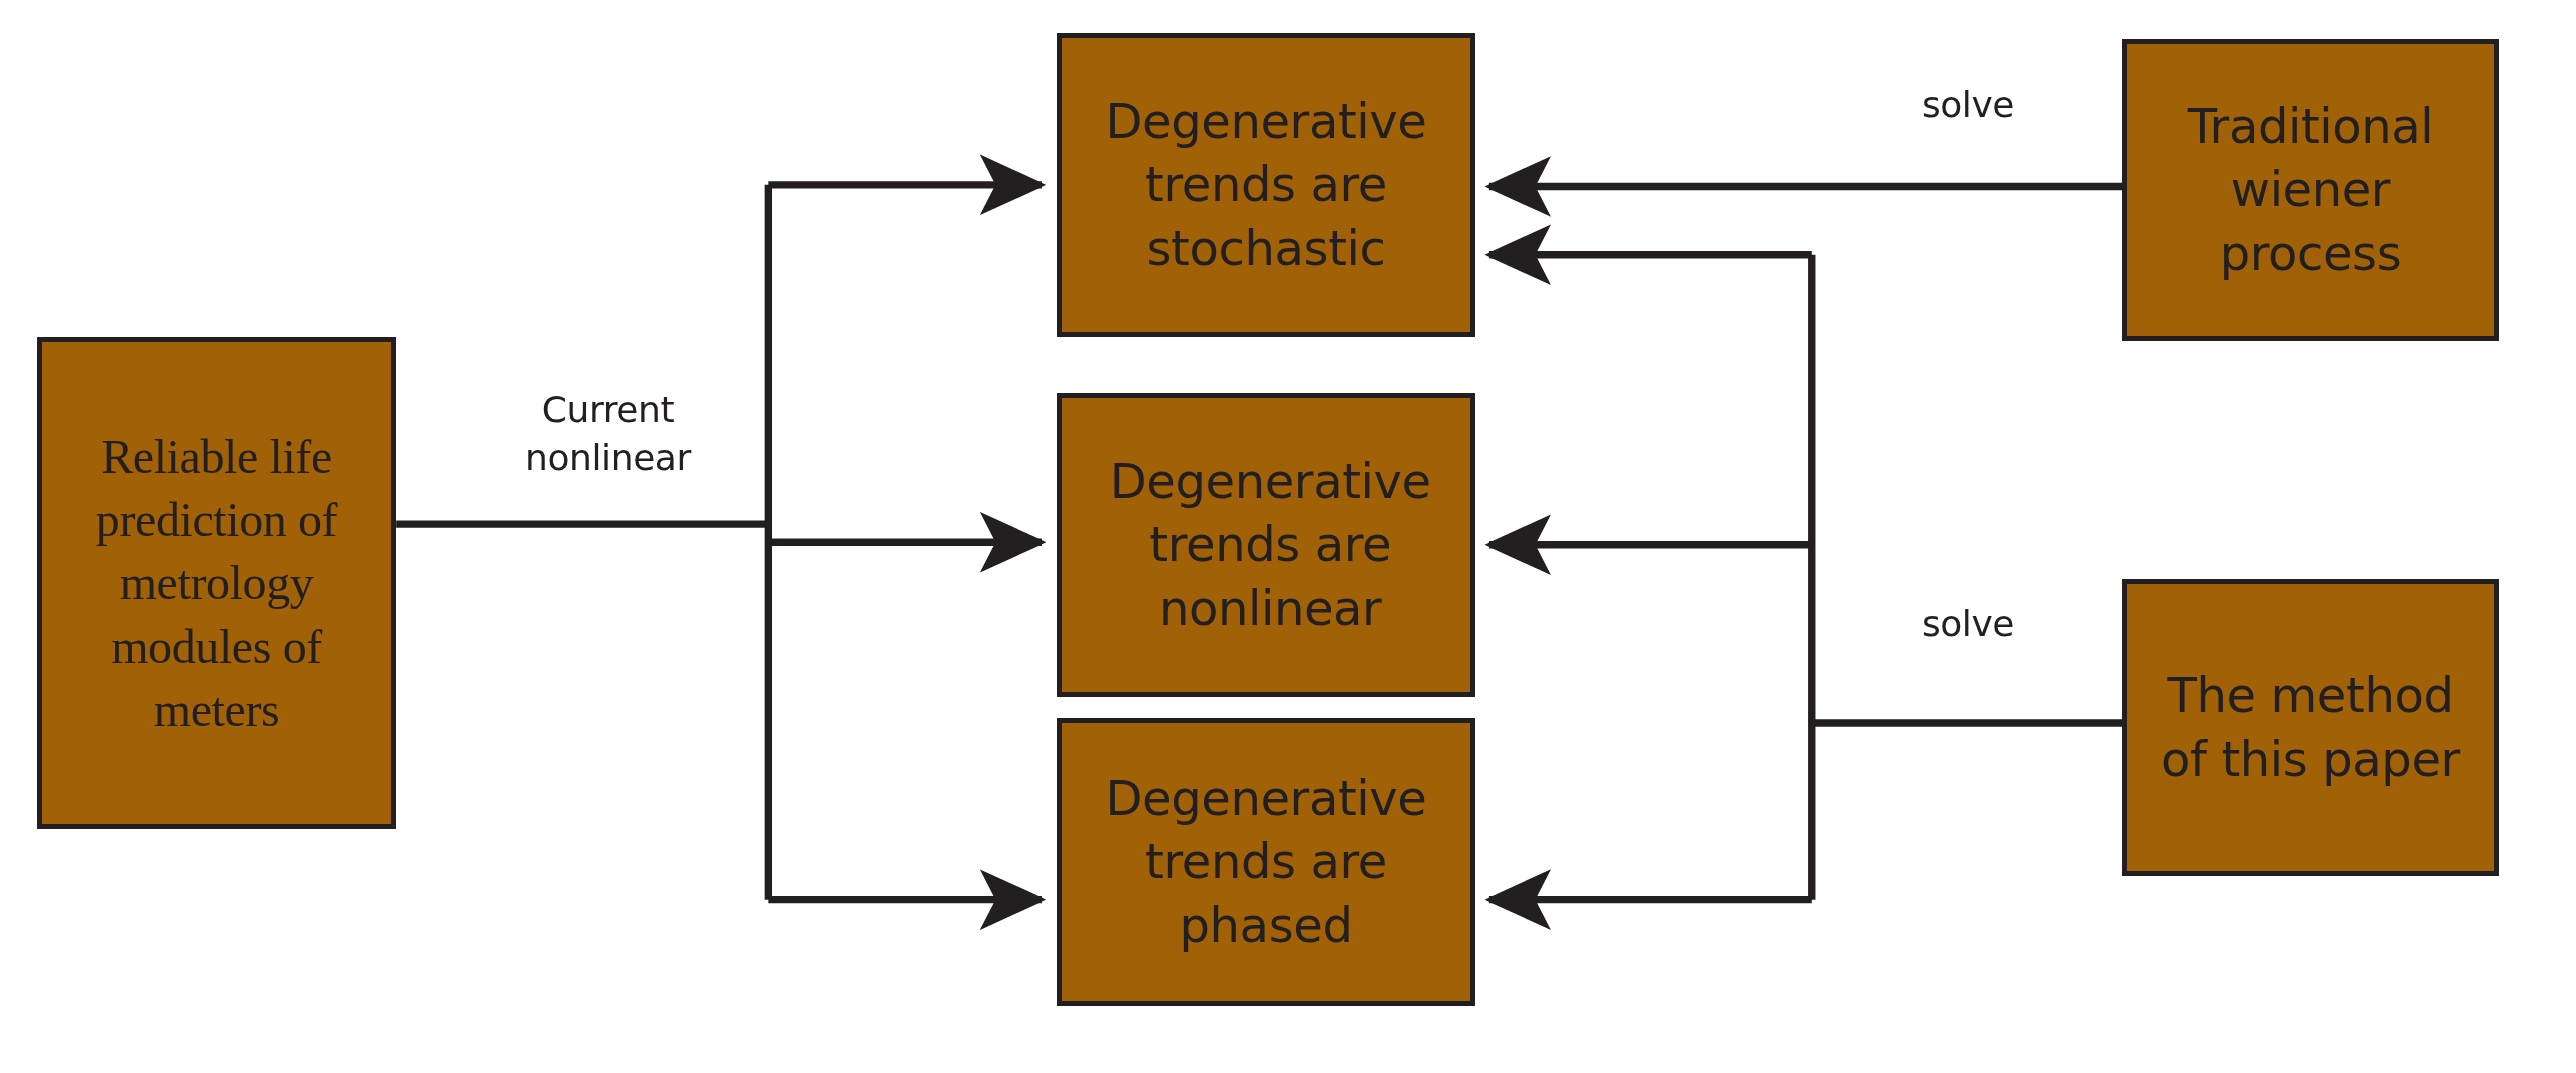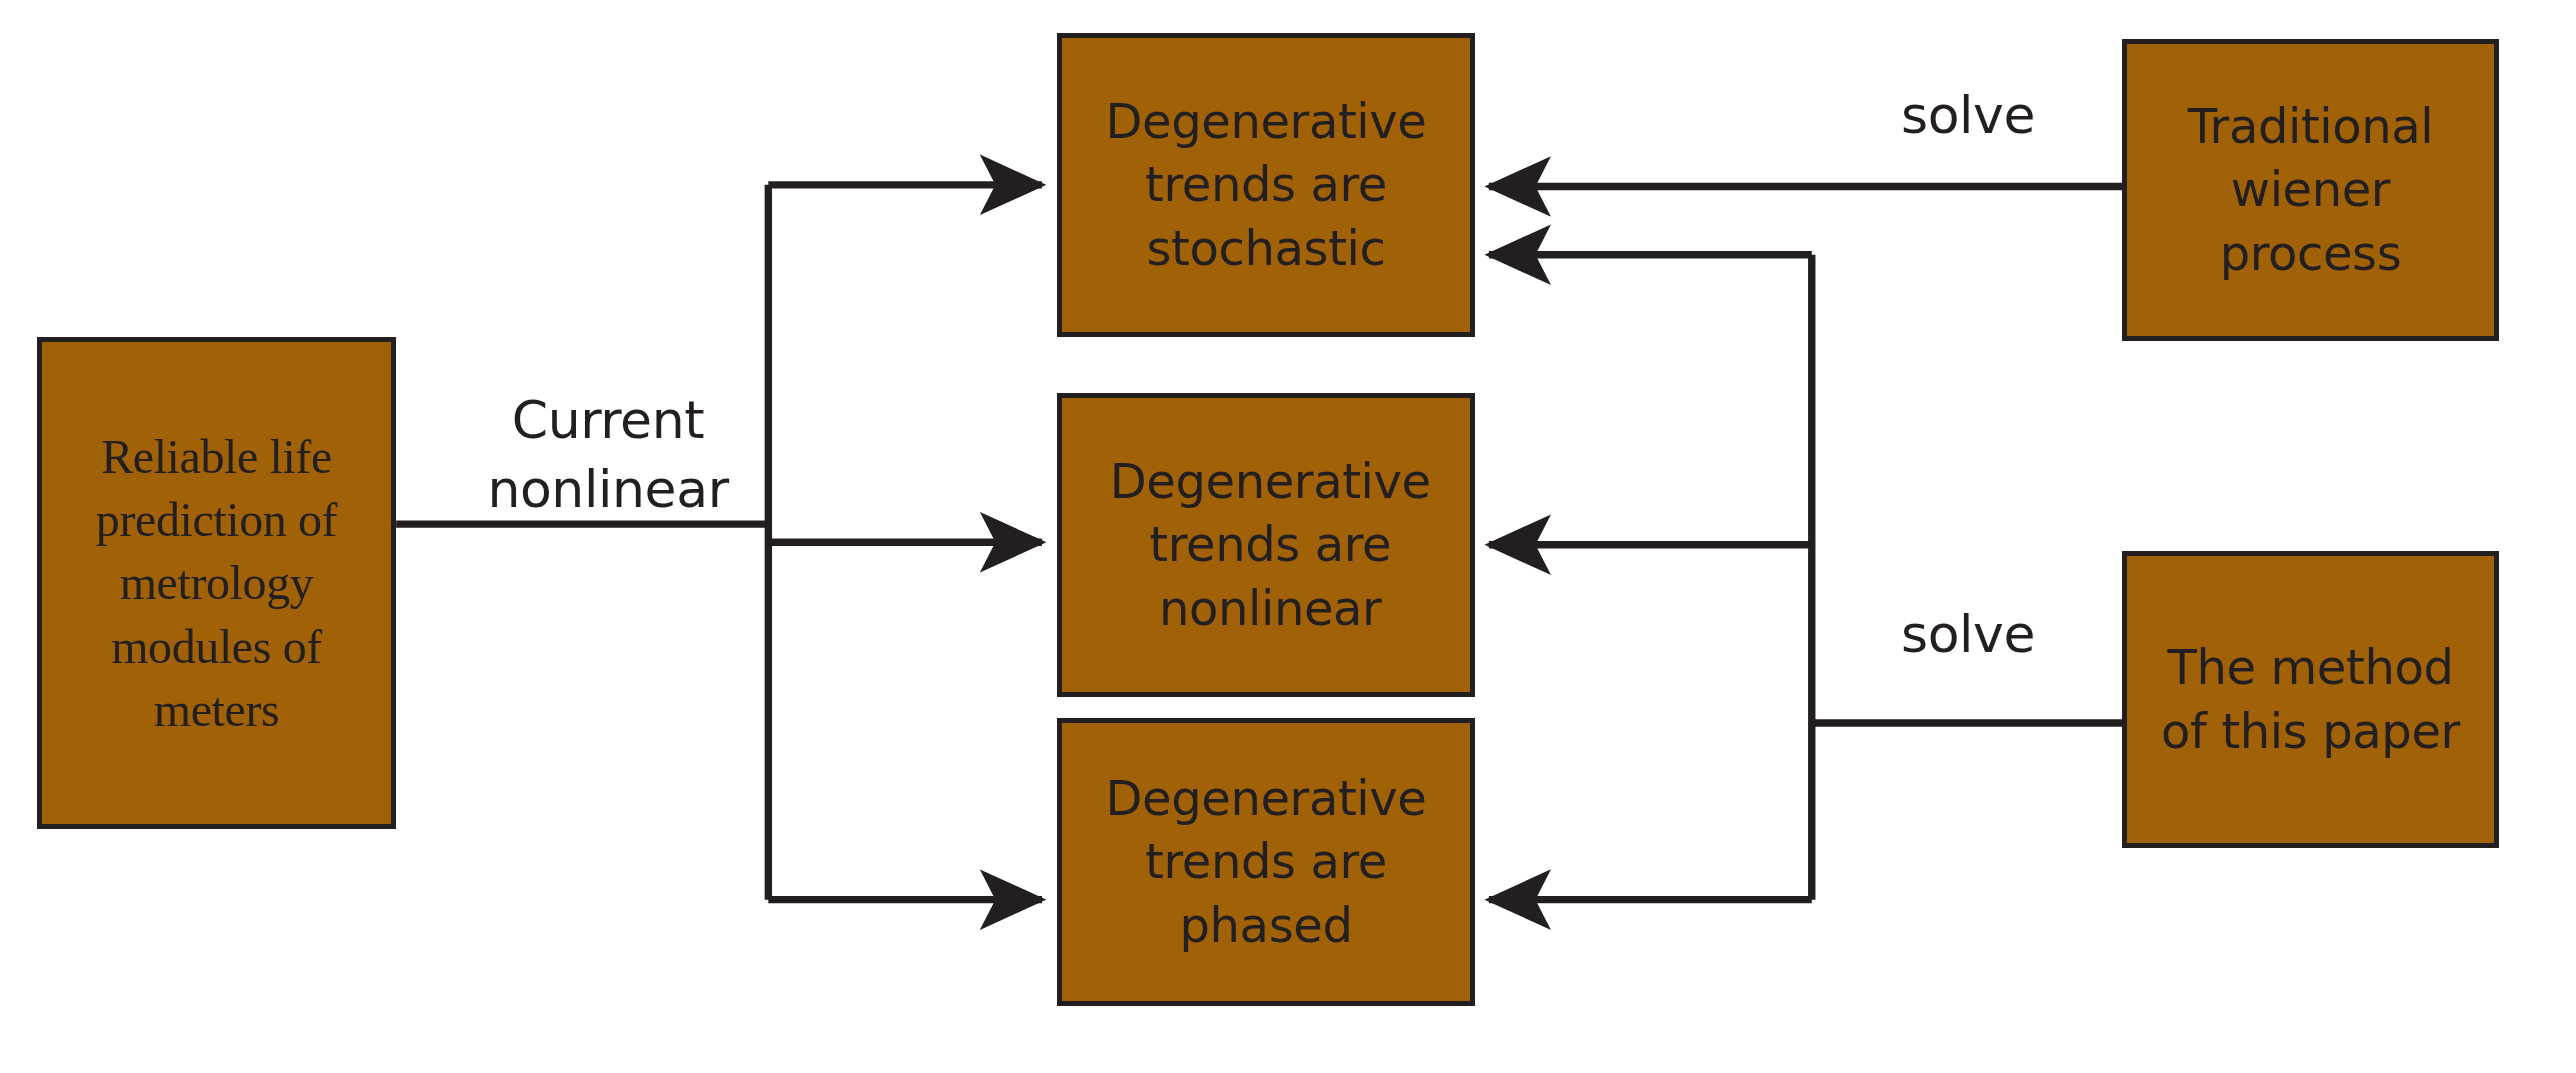--- a/index.html
+++ b/index.html
@@ -34,21 +34,21 @@
     text-align: center;
     color: #231f20;
     font-size: 48px;
     line-height: 1.32;
     letter-spacing: -0.4px;
     padding: 0 11.5px;
   }
   .edge-label {
     position: absolute;
     color: #231f20;
-    font-size: 52px;
+    font-size: 36px;
     line-height: 1.32;
     text-align: center;
     letter-spacing: -0.4px;
     white-space: pre-line;
   }
 </style>
 </head>
 <body>
 
 <div id="stage">
@@ -94,21 +94,21 @@
   <div class="node" style="left:37px; top:337px; width:359px; height:492px;font-family:Liberation Serif, serif;">Reliable life prediction of metrology modules of meters</div>
 
   <div class="node" style="left:1057px; top:33px; width:418px; height:304px;">Degenerative trends are stochastic</div>
 
   <div class="node" style="left:1057px; top:393px; width:418px; height:304px;padding-left:20px;">Degenerative trends are nonlinear</div>
 
   <div class="node" style="left:1057px; top:718px; width:418px; height:288px;">Degenerative trends are phased</div>
 
   <div class="node" style="left:2122px; top:39px; width:377px; height:302px;">Traditional wiener process</div>
 
-  <div class="node" style="left:2122px; top:551px; width:377px; height:297px;">The method of this paper</div>
+  <div class="node" style="left:2122px; top:579px; width:377px; height:297px;">The method of this paper</div>
 
   <div class="edge-label" style="left:460px; top:386px; width:296px;">Current
 nonlinear</div>
 
   <div class="edge-label" style="left:1861px; top:81px; width:214px;">solve</div>
 
   <div class="edge-label" style="left:1861px; top:600px; width:214px;">solve</div>
 
 </div>
 

